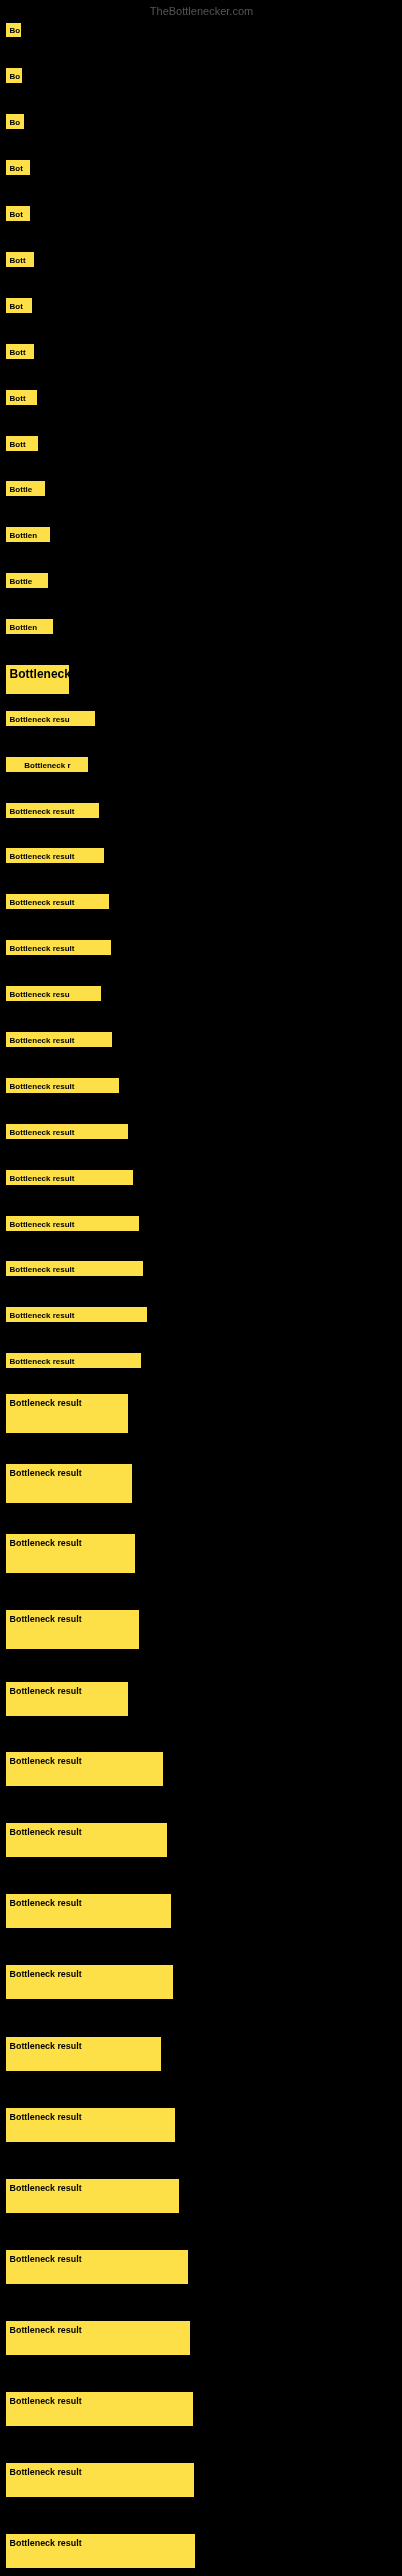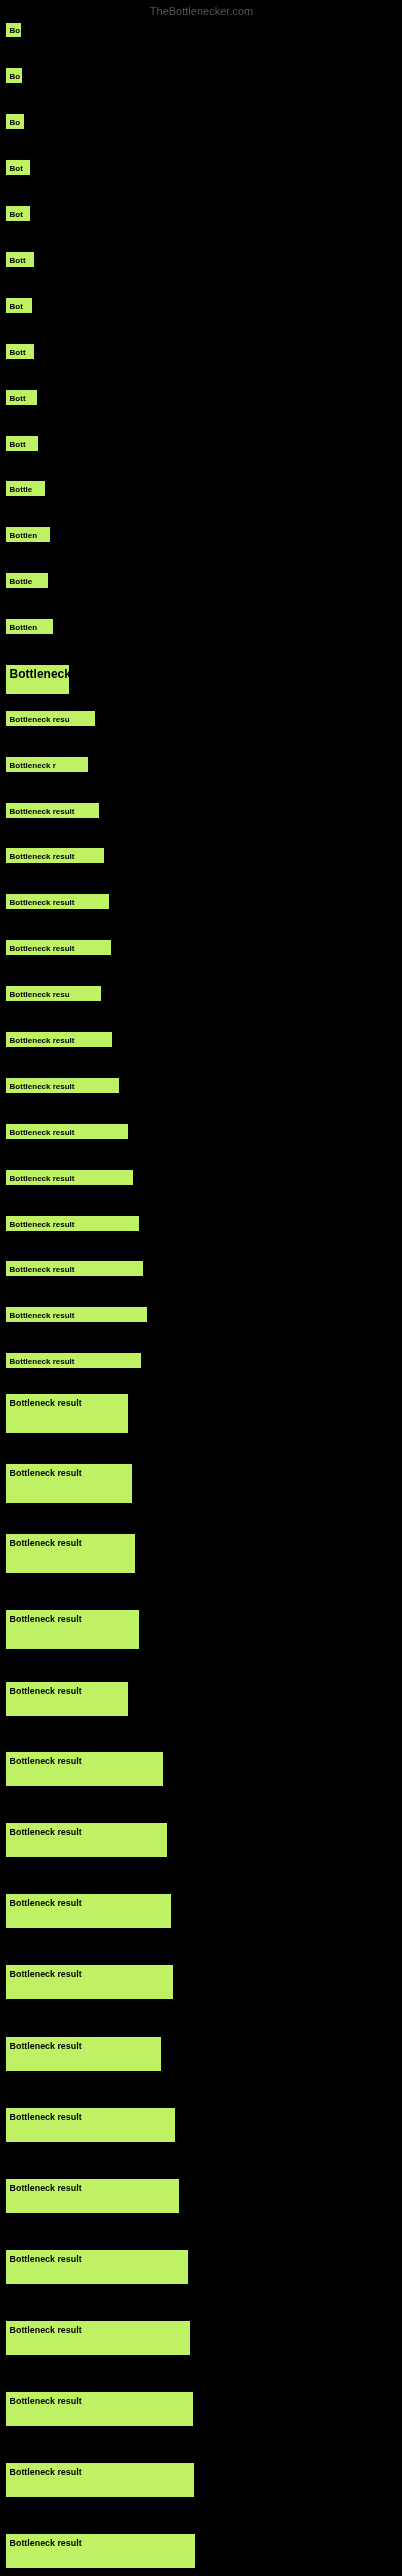--- a/index.html
+++ b/index.html
@@ -17,21 +17,21 @@
       transform: translateX(-50%);
       color: #555;
       font-size: 11px;
       white-space: nowrap;
     }
     .bar-container {
       position: absolute;
       left: 6.4px;
     }
     .bar {
-      background-color: #bef264;
+      background-color: #fde047;
       color: #000;
       font-size: 8.9px;
       font-weight: bold;
       padding: 1.6px 3.2px;
       white-space: nowrap;
       overflow: hidden;
       display: inline-block;
     }
   </style>
 </head>
@@ -49,21 +49,21 @@
     <div class="bar-container" style="top: 298px;"><div class="bar" style="width: 26px; height: 14.5px; line-height: 14.5px; font-size: 8px;">Bot</div></div>
     <div class="bar-container" style="top: 344px;"><div class="bar" style="width: 28px; height: 14.5px; line-height: 14.5px; font-size: 8px;">Bott</div></div>
     <div class="bar-container" style="top: 390px;"><div class="bar" style="width: 31px; height: 14.5px; line-height: 14.5px; font-size: 8px;">Bott</div></div>
     <div class="bar-container" style="top: 436px;"><div class="bar" style="width: 32px; height: 14.5px; line-height: 14.5px; font-size: 8px;">Bott</div></div>
     <div class="bar-container" style="top: 481px;"><div class="bar" style="width: 39px; height: 14.5px; line-height: 14.5px; font-size: 8px;">Bottle</div></div>
     <div class="bar-container" style="top: 527px;"><div class="bar" style="width: 44px; height: 14.5px; line-height: 14.5px; font-size: 8px;">Bottlen</div></div>
     <div class="bar-container" style="top: 573px;"><div class="bar" style="width: 42px; height: 14.5px; line-height: 14.5px; font-size: 8px;">Bottle</div></div>
     <div class="bar-container" style="top: 619px;"><div class="bar" style="width: 47px; height: 14.5px; line-height: 14.5px; font-size: 8px;">Bottlen</div></div>
     <div class="bar-container" style="top: 665px;"><div class="bar" style="width: 63px; height: 29px; line-height: 14.5px; font-size: 12px;">Bottleneck</div></div>
     <div class="bar-container" style="top: 711px;"><div class="bar" style="width: 89px; height: 14.5px; line-height: 14.5px; font-size: 8px;">Bottleneck resu</div></div>
-    <div class="bar-container" style="top: 757px;"><div class="bar" style="width: 82px; height: 14.5px; line-height: 14.5px; font-size: 8px;">Bottleneck r</div></div>
+    <div class="bar-container" style="top: 757px; text-align: center;"><div class="bar" style="width: 82px; height: 14.5px; line-height: 14.5px; font-size: 8px;">Bottleneck r</div></div>
     <div class="bar-container" style="top: 803px;"><div class="bar" style="width: 93px; height: 14.5px; line-height: 14.5px; font-size: 8px;">Bottleneck result</div></div>
     <div class="bar-container" style="top: 848px;"><div class="bar" style="width: 98px; height: 14.5px; line-height: 14.5px; font-size: 8px;">Bottleneck result</div></div>
     <div class="bar-container" style="top: 894px;"><div class="bar" style="width: 103px; height: 14.5px; line-height: 14.5px; font-size: 8px;">Bottleneck result</div></div>
     <div class="bar-container" style="top: 940px;"><div class="bar" style="width: 105px; height: 14.5px; line-height: 14.5px; font-size: 8px;">Bottleneck result</div></div>
     <div class="bar-container" style="top: 986px;"><div class="bar" style="width: 95px; height: 14.5px; line-height: 14.5px; font-size: 8px;">Bottleneck resu</div></div>
     <div class="bar-container" style="top: 1032px;"><div class="bar" style="width: 106px; height: 14.5px; line-height: 14.5px; font-size: 8px;">Bottleneck result</div></div>
     <div class="bar-container" style="top: 1078px;"><div class="bar" style="width: 113px; height: 14.5px; line-height: 14.5px; font-size: 8px;">Bottleneck result</div></div>
     <div class="bar-container" style="top: 1124px;"><div class="bar" style="width: 122px; height: 14.5px; line-height: 14.5px; font-size: 8px;">Bottleneck result</div></div>
     <div class="bar-container" style="top: 1170px;"><div class="bar" style="width: 127px; height: 14.5px; line-height: 14.5px; font-size: 8px;">Bottleneck result</div></div>
     <div class="bar-container" style="top: 1216px;"><div class="bar" style="width: 133px; height: 14.5px; line-height: 14.5px; font-size: 8px;">Bottleneck result</div></div>

